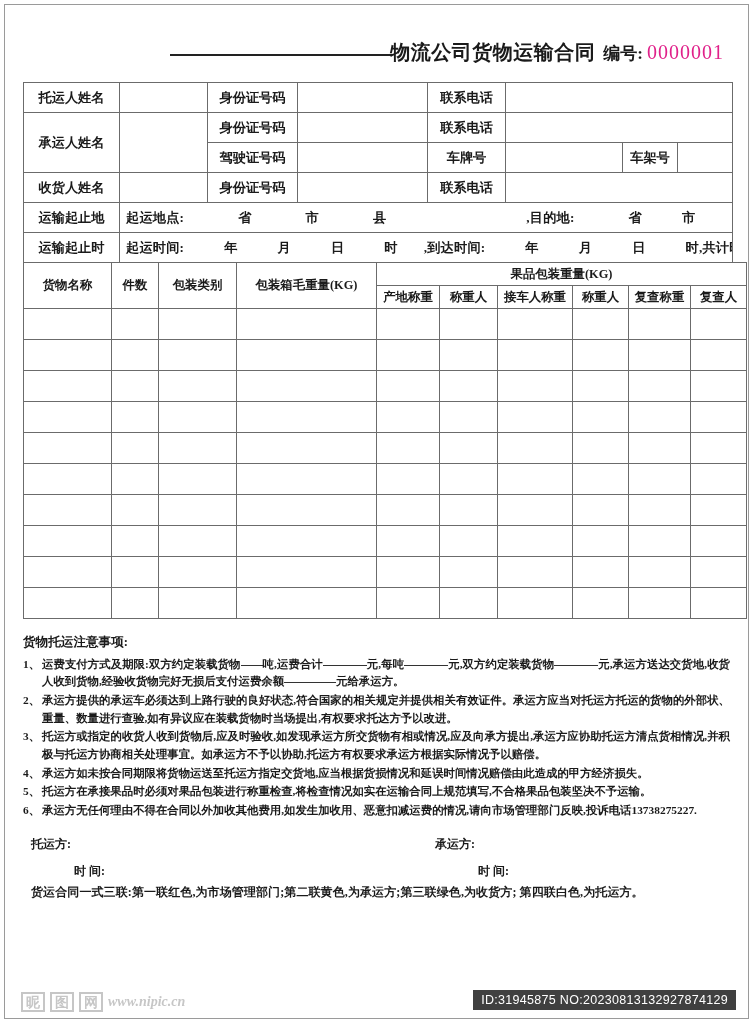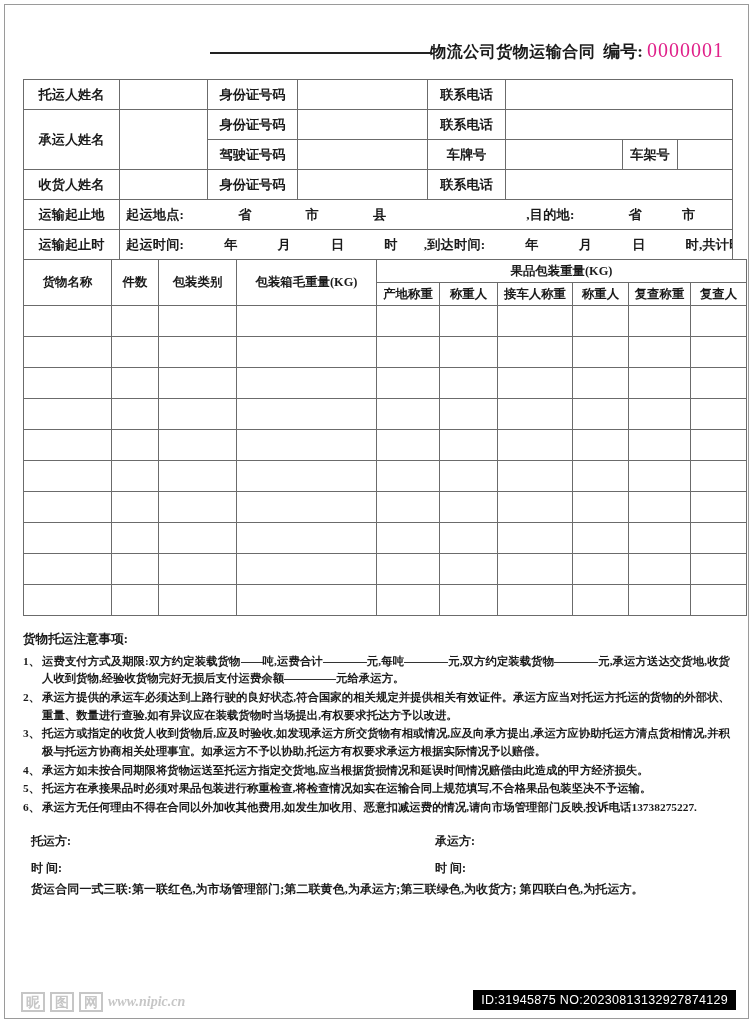--- a/index.html
+++ b/index.html
@@ -45,21 +45,21 @@
     white-space: nowrap;
   }
   .sub-blank {
     display: inline-block;
     width: 222px;
     border-bottom: 2px solid #222;
     vertical-align: 3px;
     margin-right: -2px;
   }
   .sub-title {
-    font-size: 16px;
+    font-size: 20px;
     font-weight: 700;
     letter-spacing: 0.5px;
   }
   .sub-no-label {
     font-size: 17px;
     font-weight: 700;
     margin-left: 8px;
   }
   .sub-no-value {
     font-size: 20px;
@@ -156,21 +156,21 @@
   .sig {
     margin-top: 16px;
     font-size: 12px;
     font-weight: 700;
     position: relative;
     height: 46px;
     font-family: "Liberation Serif", "DejaVu Serif", serif;
   }
   .sig-left  { position: absolute; left: 8px;   top: 0; }
   .sig-right { position: absolute; left: 412px; top: 0; }
-  .sig-line2 { margin-top: 10px; }
+  .sig-line2 { margin-top: 10px; margin-left: 43px; }
 
   .footer-note {
     font-size: 12px;
     font-weight: 700;
     margin-top: 2px;
     padding-left: 8px;
     letter-spacing: 0.1px;
     white-space: nowrap;
     font-family: "Liberation Serif", "DejaVu Serif", serif;
   }
@@ -198,21 +198,21 @@
     color: #8e8e8e;
     font-size: 14px;
     font-style: italic;
     font-weight: 700;
     font-family: "Liberation Serif", serif;
   }
   .wm-id {
     position: absolute;
     right: 12px;
     bottom: 8px;
-    background: #000000;
+    background: #404040;
     color: #ffffff;
     font-size: 12.5px;
     padding: 3px 8px;
     letter-spacing: 0.3px;
     font-family: "Liberation Sans", sans-serif;
   }
 </style>
 </head>
 <body>
 

